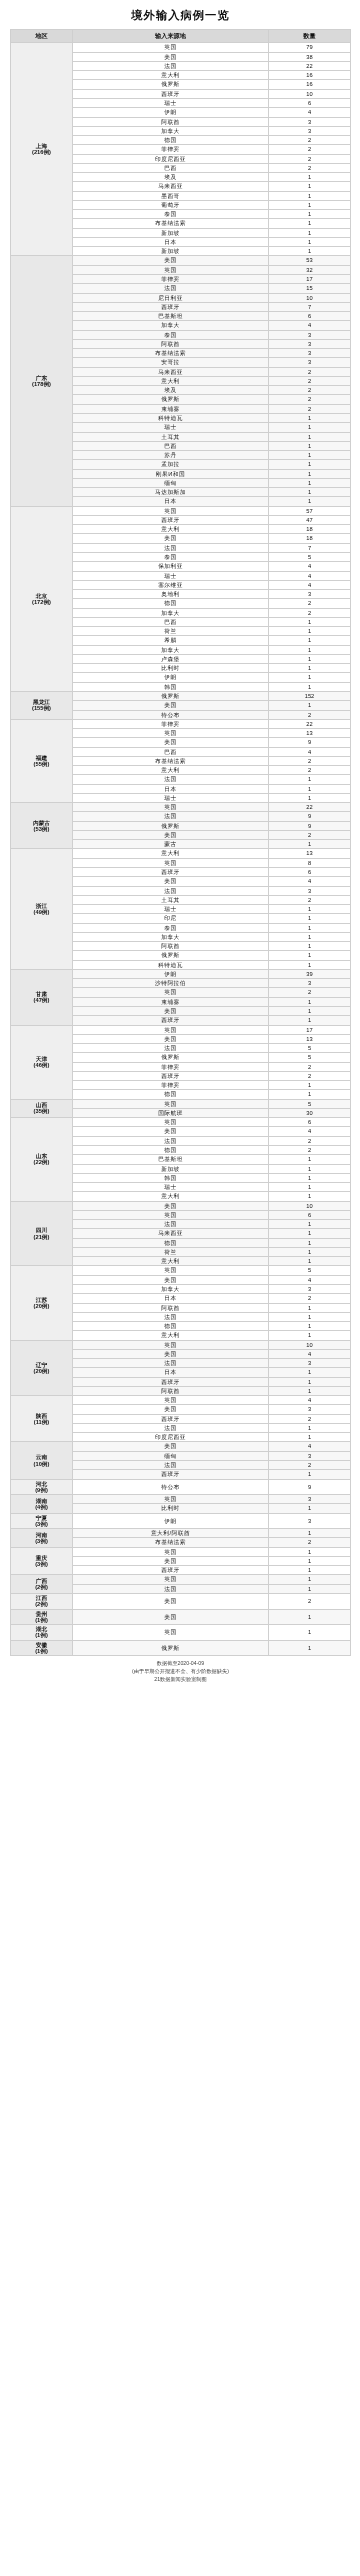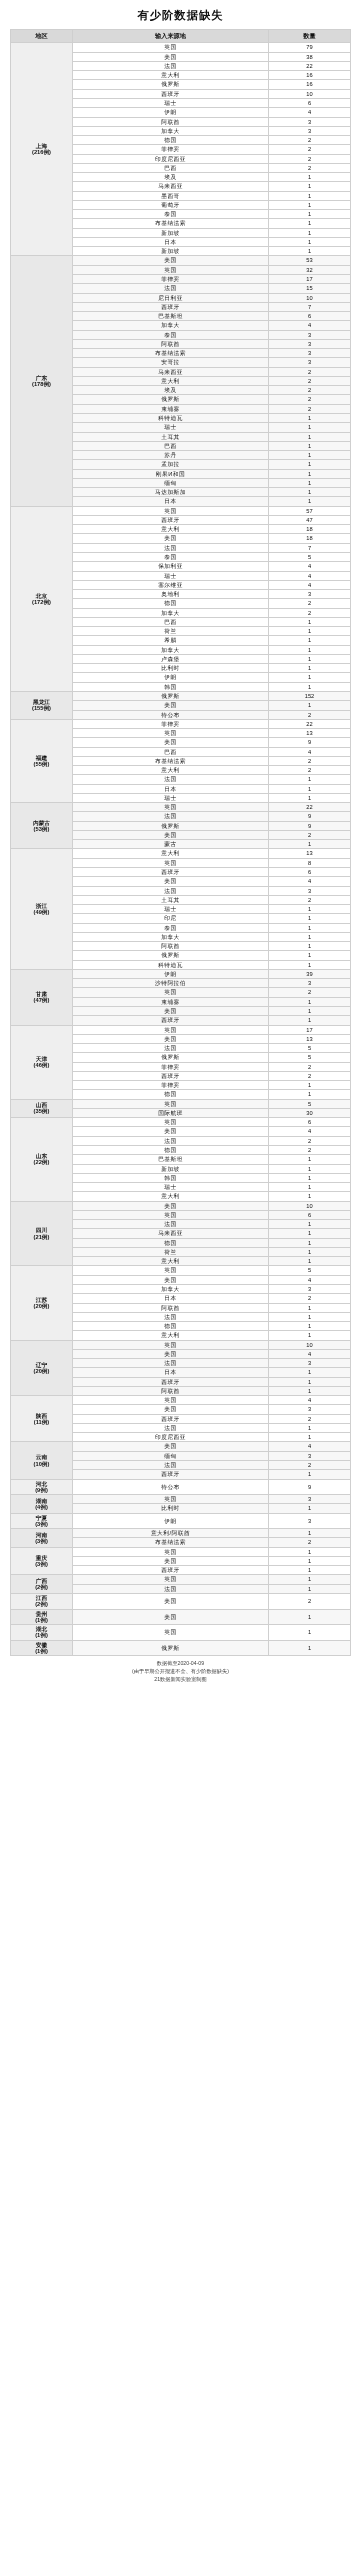--- a/index.html
+++ b/index.html
@@ -67,21 +67,21 @@
   }
   .footer .f1{display:block;}
   .footer .f2{display:block;}
   .footer .f3{display:block;}
 </style>
 </head>
 <body>
 
 <div class="page">
 
-  <div class="title">有少阶数据缺失</div>
+  <div class="title">境外输入病例一览</div>
 
   <table class="main">
     <colgroup>
       <col class="c1">
       <col class="c2">
       <col class="c3">
     </colgroup>
     <thead>
       <tr>
         <th>地区</th>

